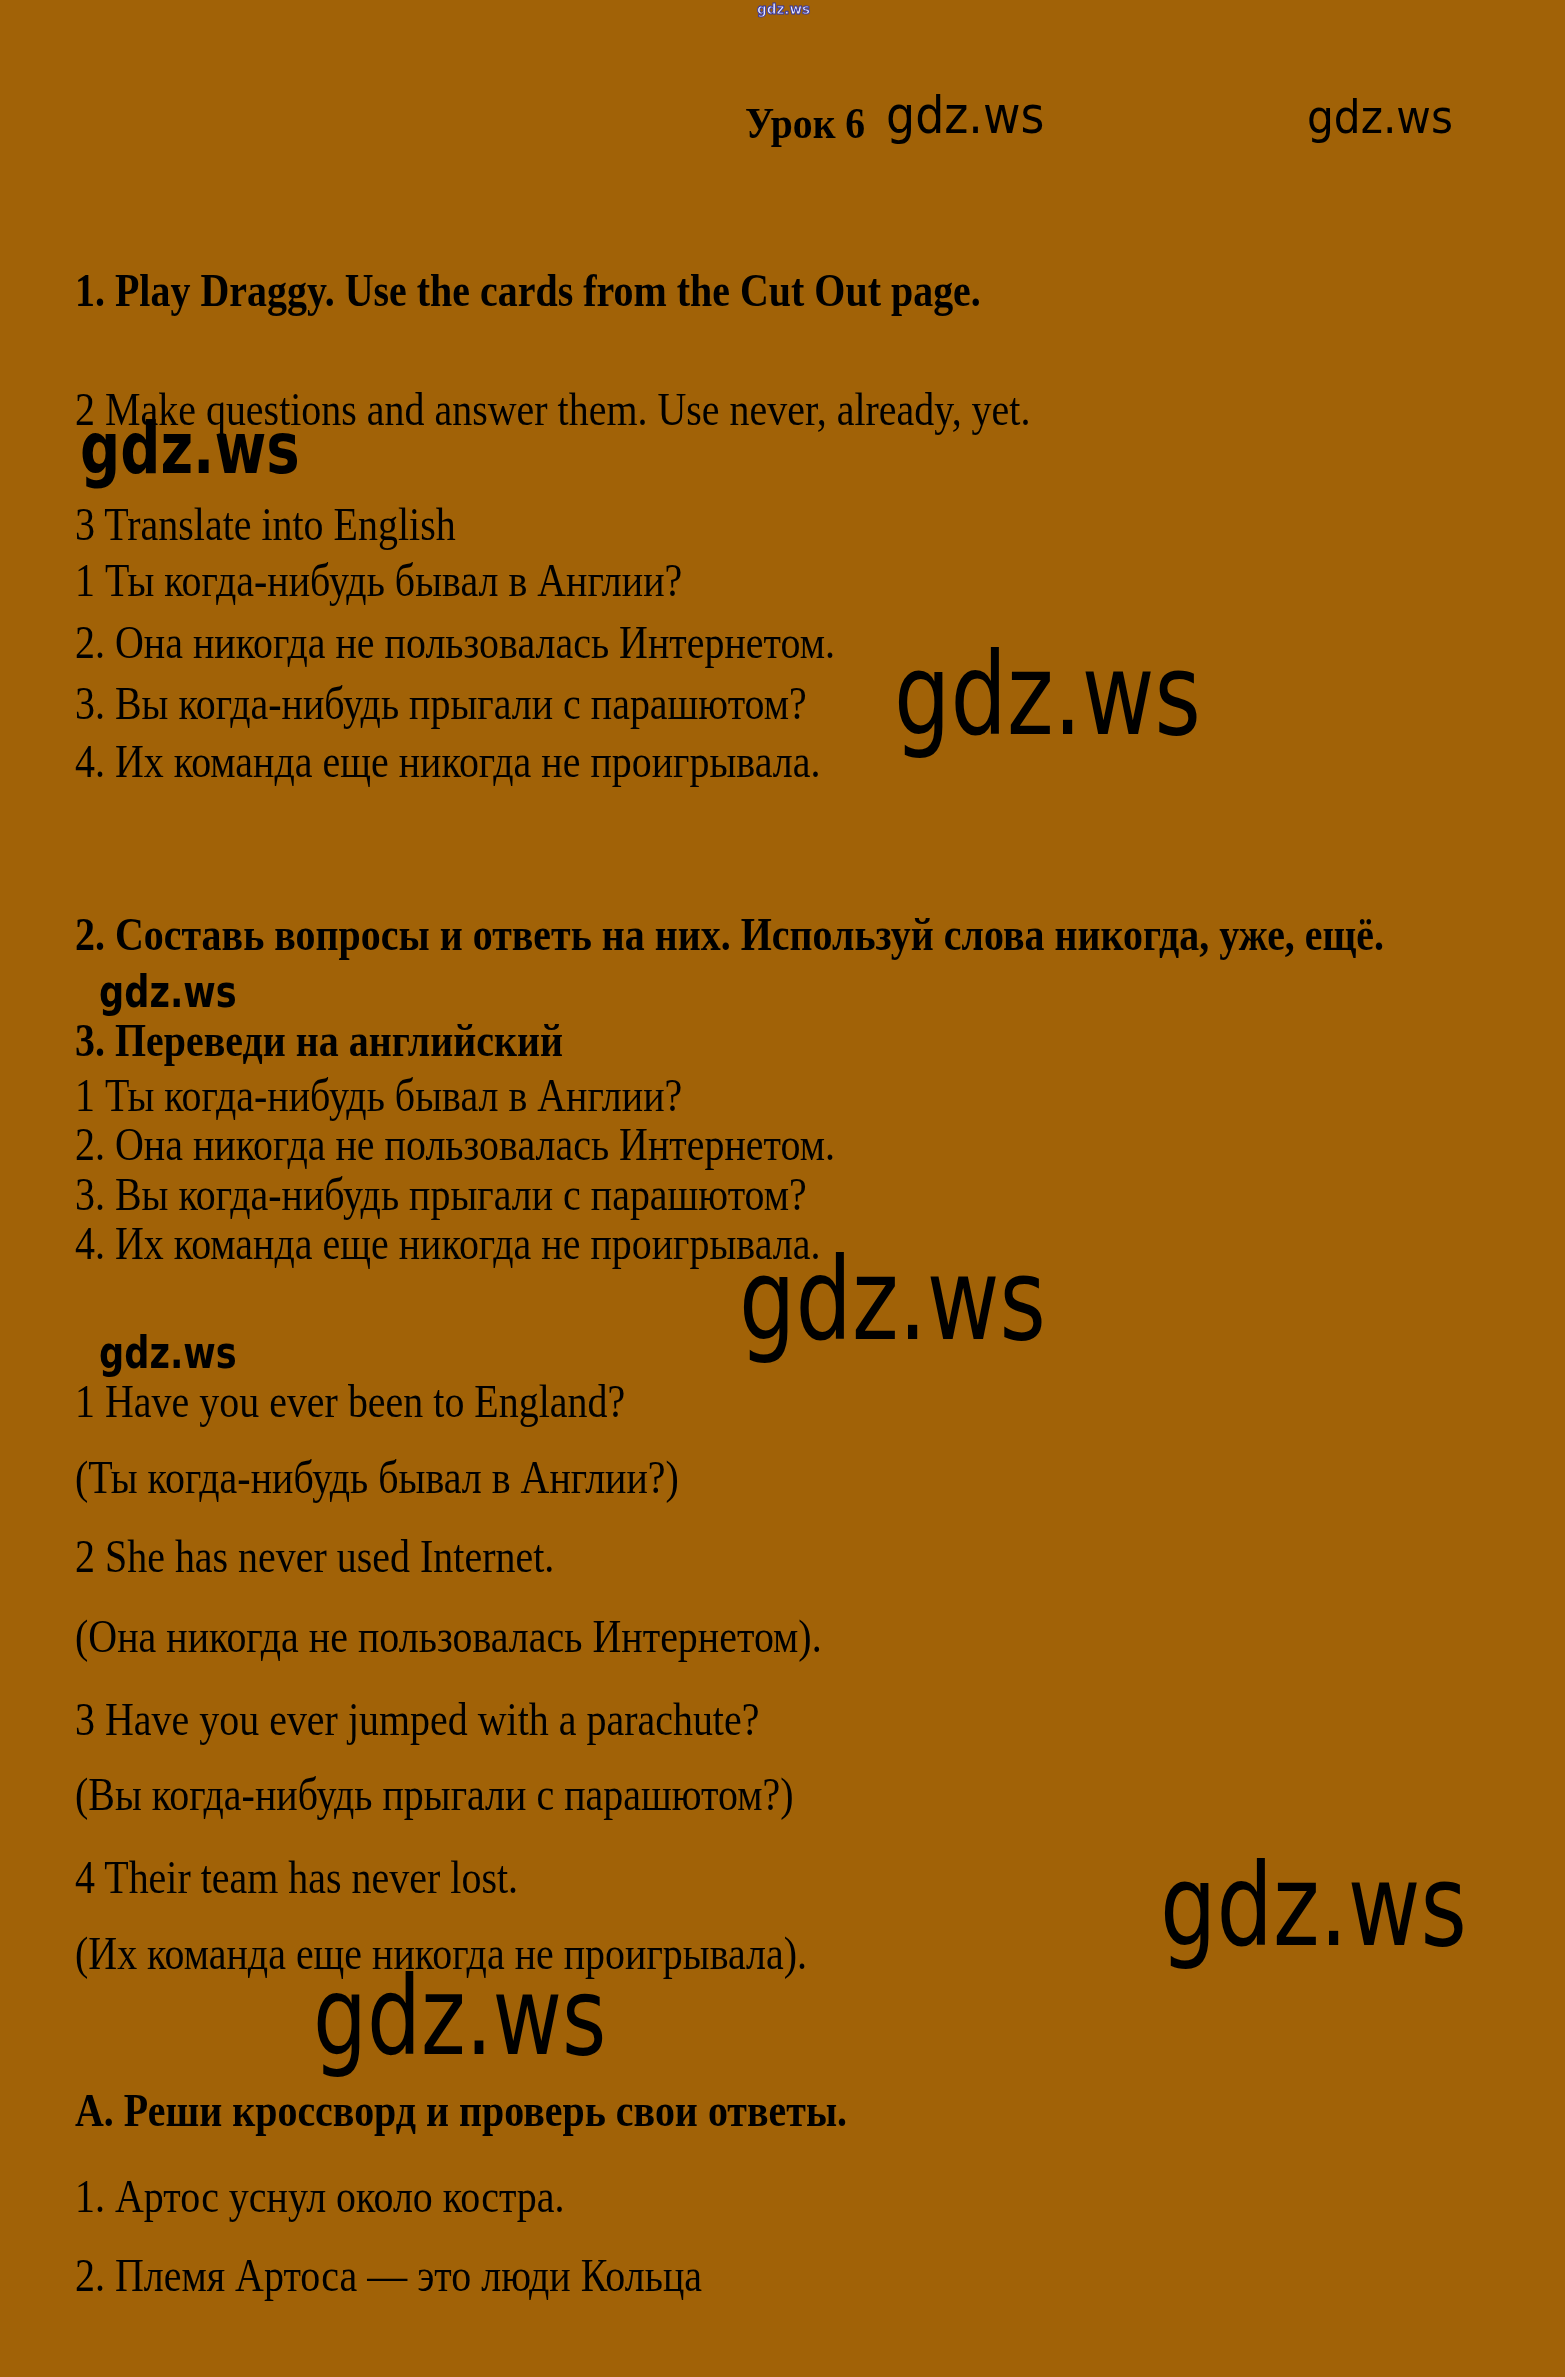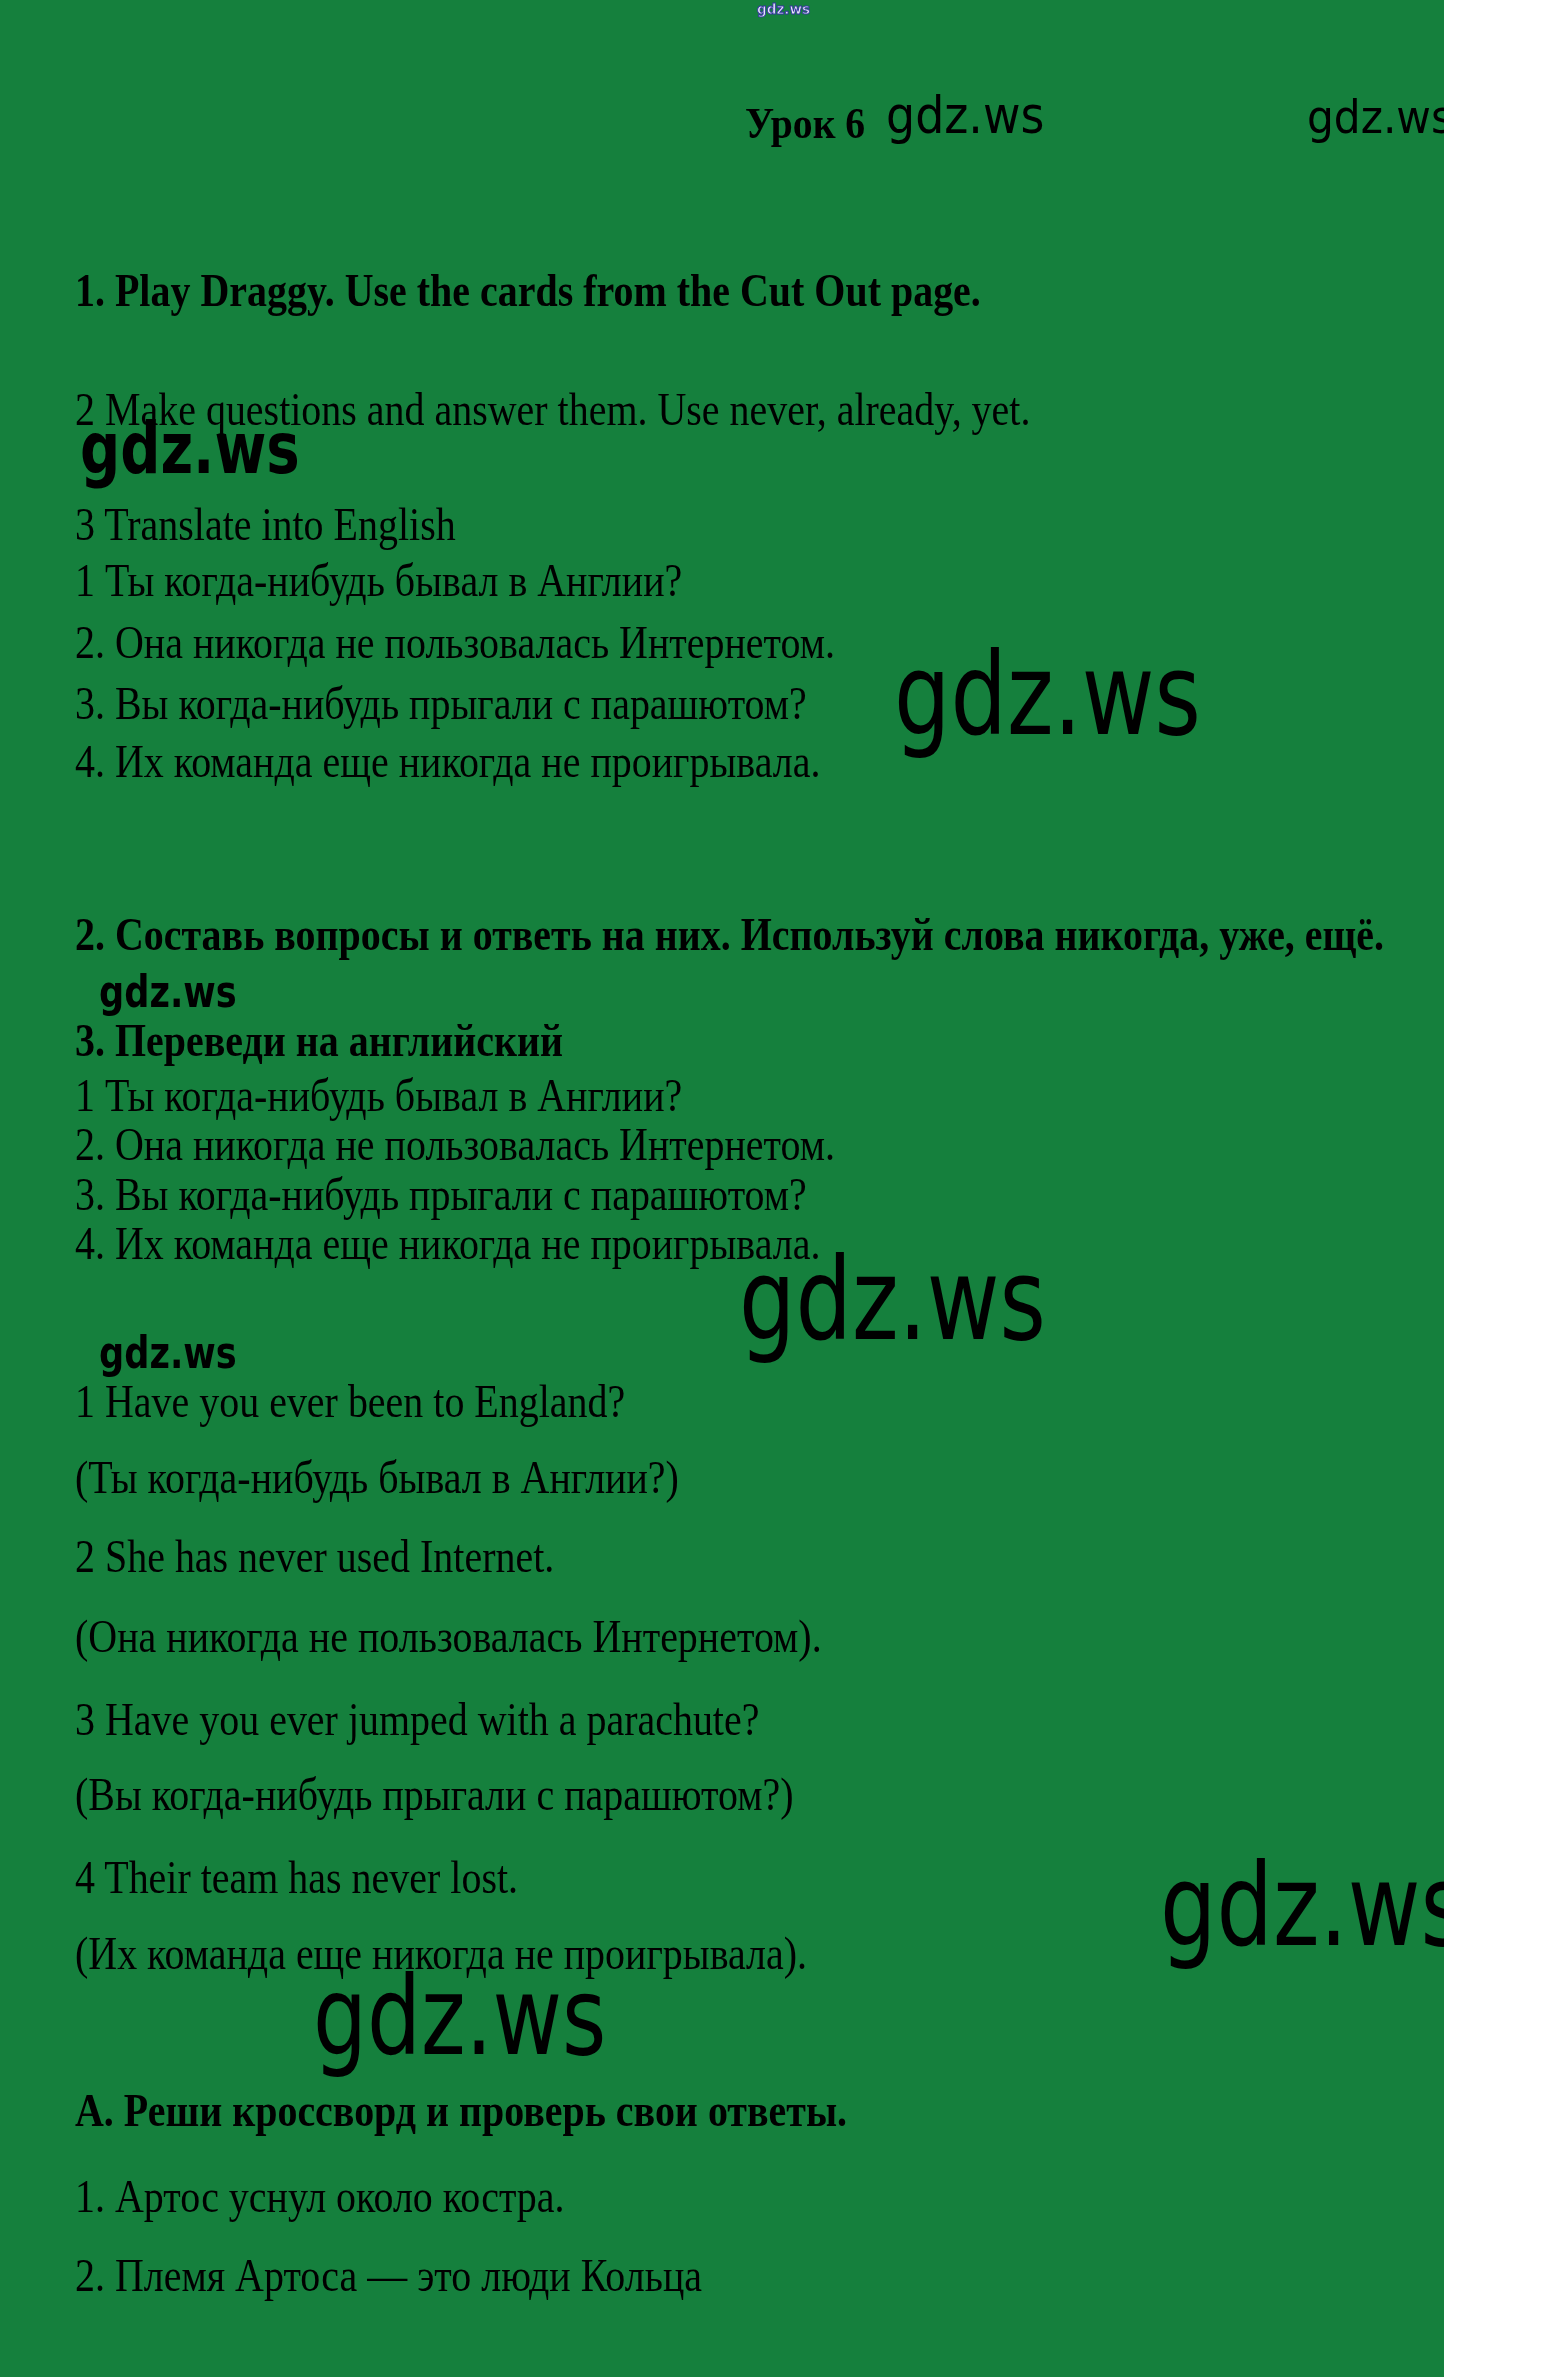--- a/index.html
+++ b/index.html
@@ -1,23 +1,22 @@
 <!DOCTYPE html>
 <html style="font-size:12px"><head>
 <meta charset="utf-8">
 <style>
   html, body { margin: 0; padding: 0; background: #ffffff; }
   .page {
     position: relative;
-    width: 1430px;
+    width: 1565px;
     height: 2377px;
-    background: #15803d;
+    background: #a16207;
     overflow: hidden;
     font-family: "Liberation Serif", serif;
-    padding-left: 14px;
   }
   .line {
     position: absolute;
     left: 75px;
     font-family: "Liberation Serif", serif;
     font-size: 47px;
     line-height: 1.1;
     color: #000000;
     white-space: nowrap;
     transform: scaleX(0.85);

